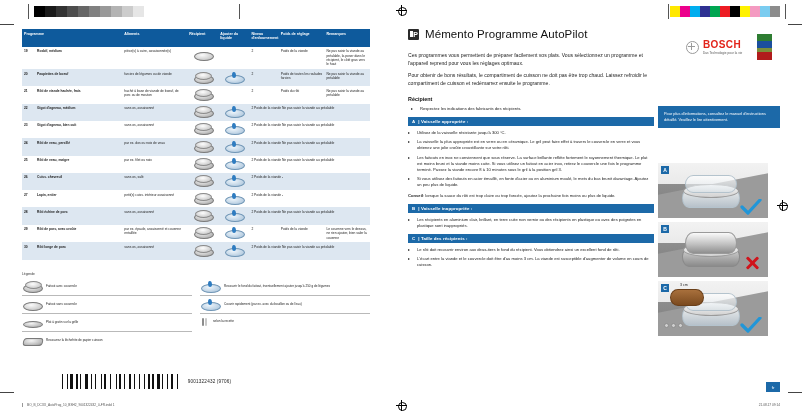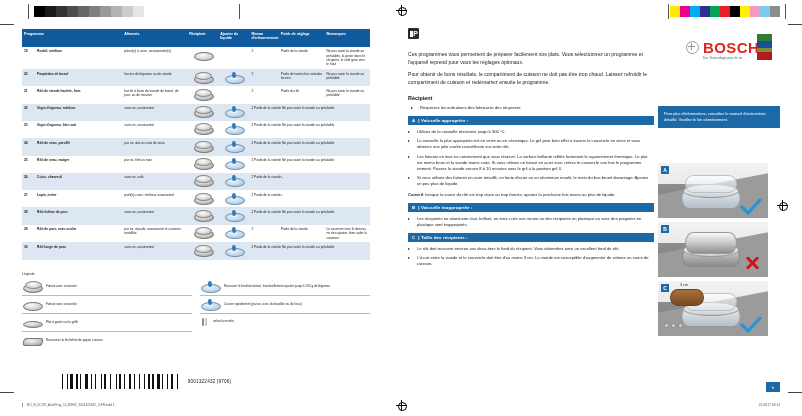--- a/index.html
+++ b/index.html
@@ -106,21 +106,21 @@
   .bluebar{background:#1c69a8;color:#fff;font-size:4.4px;font-weight:bold;
     padding:1.8px 4px;margin:5px 0 4px 0;letter-spacing:0.1px;}
   .bluebar .ltr{display:inline-block;min-width:5px;}
   .conseil{font-size:4.15px;line-height:1.5;margin:4px 0 0 0;color:#1b1b1b;}
   .conseil b{font-weight:bold;}
   .bosch{position:absolute;left:686px;top:40px;display:flex;align-items:flex-start;gap:4px;}
   .bmark{width:11px;height:11px;border:1.1px solid #9a9a9a;border-radius:50%;position:relative;margin-top:1px;}
   .bmark:before{content:"";position:absolute;left:1px;top:4.2px;width:7px;height:1.1px;background:#9a9a9a;}
   .bmark:after{content:"";position:absolute;left:4.2px;top:1px;width:1.1px;height:7px;background:#9a9a9a;}
   .btext{line-height:1;}
-  .bname{font-size:15px;font-weight:bold;color:#e2231a;letter-spacing:0.4px;}
+  .bname{font-size:10px;font-weight:bold;color:#e2231a;letter-spacing:0.4px;}
   .bslogan{font-size:3.1px;color:#555;margin-top:1.5px;letter-spacing:0.05px;}
   .bflag{position:absolute;left:757px;top:34px;width:15px;height:26px;
     background:linear-gradient(#2e7d32 0%,#2e7d32 26%,#1b4f9c 26%,#1b4f9c 52%,#7b8f3a 52%,#7b8f3a 70%,#b01c1c 70%,#b01c1c 100%);}
   .infobox{position:absolute;left:658px;top:106px;width:122px;background:#1c69a8;color:#fff;
     padding:5px 6px;font-size:3.9px;line-height:1.52;box-sizing:border-box;}
 
   .figs{position:absolute;left:658px;top:163px;width:110px;}
   .fig{position:relative;width:110px;height:55px;margin-bottom:4px;overflow:hidden;
     background:linear-gradient(#f2f2f2 0%,#eaeaea 38%,#8d8d8d 38%,#7a7a7a 100%);}
   .fig .tag{position:absolute;left:3px;top:3px;width:8px;height:8px;background:#1c69a8;color:#fff;
@@ -481,20 +481,21 @@
     <div class="bcnum">9001322432 (9706)</div>
   </div>
   <div class="filename">BO_B_DCXX_AutoProg_10_BSH2_9001322432_0-FR.indd  1</div>
   <div class="datestamp">21.08.17  09:14</div>
 
   <div class="right">
     <div class="titlerow">
       <div class="pchip">
           <span>P</span>
         </div>
+      <h1>Mémento Programme AutoPilot</h1>
     </div>
 
     <div class="intro">
       <p>Ces programmes vous permettent de préparer facilement vos plats. Vous sélectionnez un programme et l'appareil reprend pour vous les réglages optimaux.</p>
       <p>Pour obtenir de bons résultats, le compartiment de cuisson ne doit pas être trop chaud. Laissez refroidir le compartiment de cuisson et redémarrez ensuite le programme.</p>
     </div>
 
     <div class="secttitle">Récipient</div>
     <div class="bullet ind">
       <span class="ar">▸</span>

